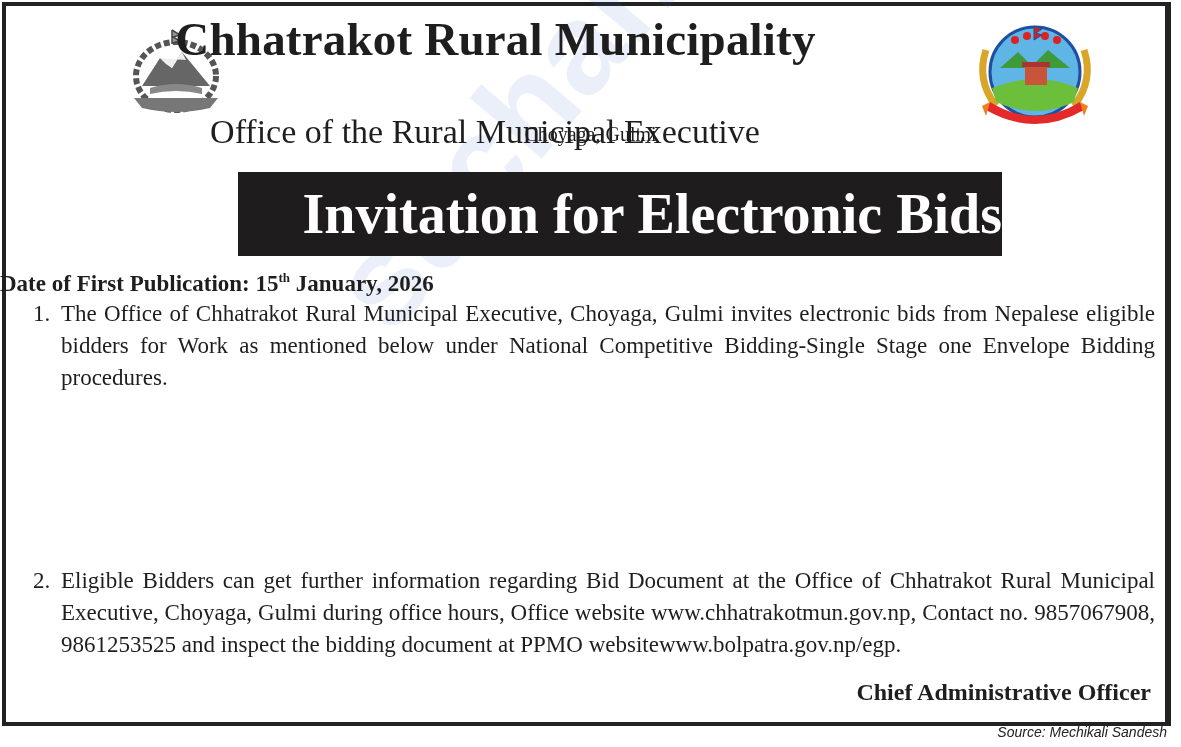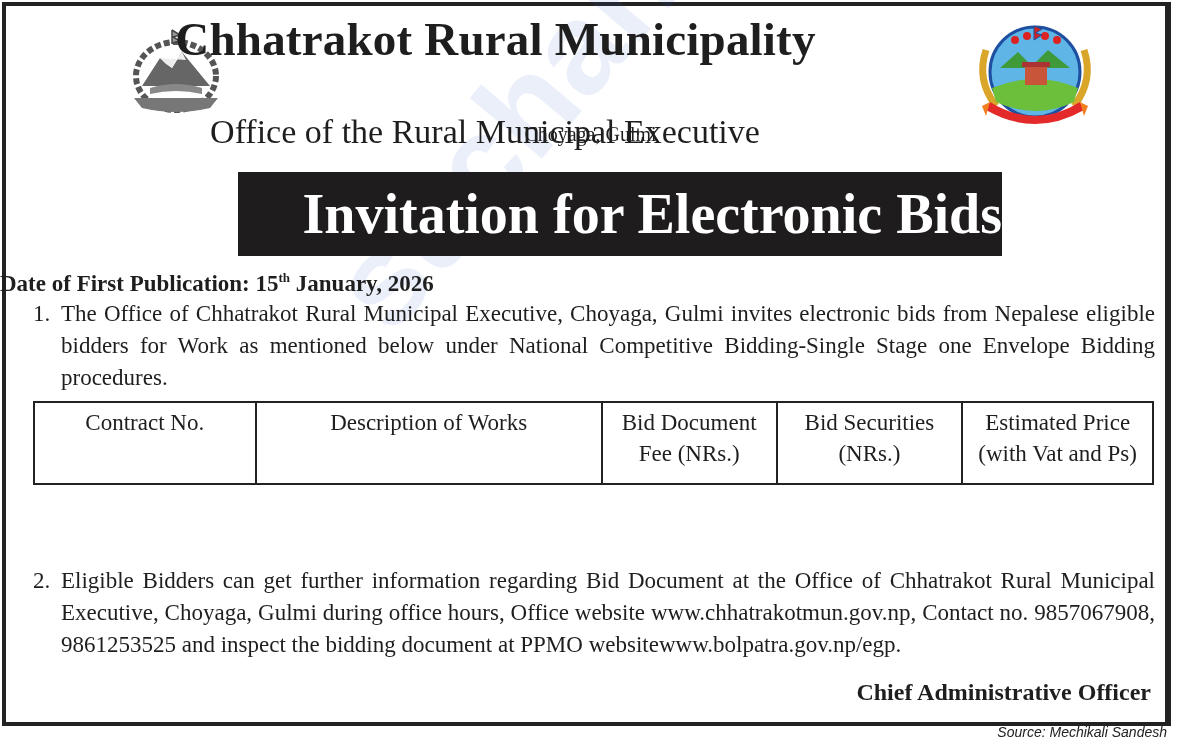--- a/index.html
+++ b/index.html
@@ -89,27 +89,20 @@
 
 <table class="bids">
   <colgroup>
     <col style="width:222px">
       <col style="width:347px">
       <col style="width:175px">
       <col style="width:186px">
       <col style="width:191px">
   </colgroup>
   <tbody>
-      <tr>
-    <th>Contract No.</th>
-    <th>Description of  Works</th>
-    <th>Bid Document Fee (NRs.)</th>
-    <th>Bid Securities (NRs.)</th>
-    <th>Estimated Price (with Vat and Ps)</th>
-  </tr>
 </tbody>
   </table>
 
 <div class="abs para" style="top:565px;">
   <span class="num">2.</span>
   <div class="txt">Eligible Bidders can get further information regarding Bid Document at the Office of Chhatrakot Rural Municipal Executive, Choyaga, Gulmi during office hours, Office website www.chhatrakotmun.gov.np, Contact no. 9857067908, 9861253525 and inspect the bidding document at PPMO websitewww.bolpatra.gov.np/egp.</div>
 </div>
 
 <div class="abs signature">Chief Administrative Officer</div>
 <div class="abs source">Source: Mechikali Sandesh</div>

